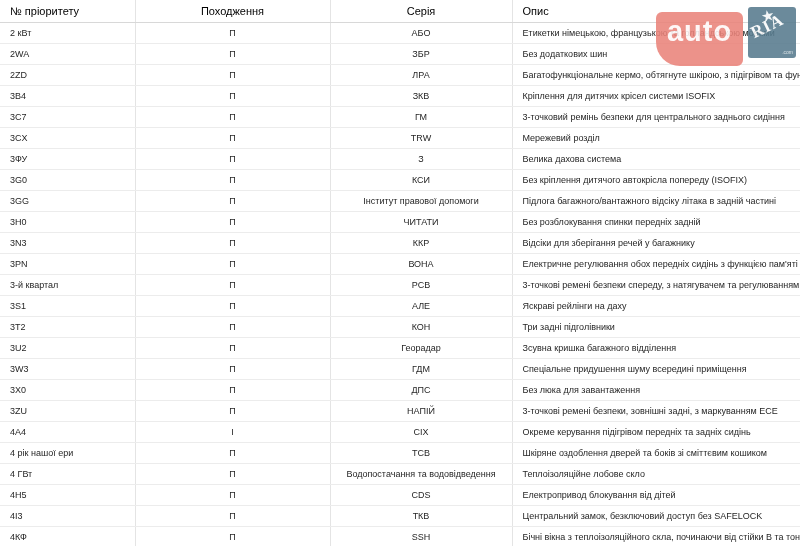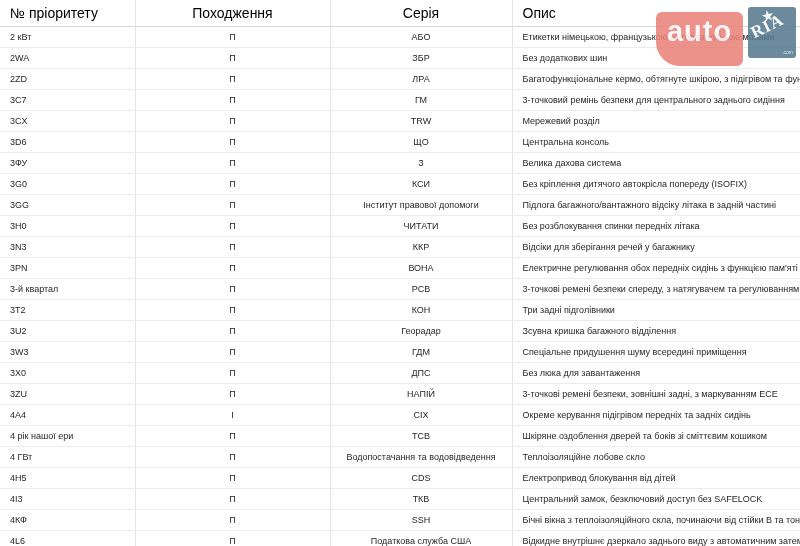--- a/index.html
+++ b/index.html
@@ -15,21 +15,21 @@
     width: 800px;
     border-collapse: collapse;
     table-layout: fixed;
   }
   col.c1 { width: 135px; }
   col.c2 { width: 195px; }
   col.c3 { width: 182px; }
   col.c4 { width: 288px; }
   th {
     height: 20px;
-    font-size: 14px;
+    font-size: 11px;
     font-weight: normal;
     color: #000;
     border-bottom: 1px solid #d8d8d8;
     white-space: nowrap;
     overflow: hidden;
   }
   td {
     height: 14.9px;
     font-size: 9px;
     color: #262626;
@@ -127,38 +127,38 @@
     <td>ЗБР</td>
     <td>Без додаткових шин</td>
   </tr>
       <tr>
     <td>2ZD</td>
     <td>П</td>
     <td>ЛРА</td>
     <td>Багатофункціональне кермо, обтягнуте шкірою, з підігрівом та функцією tiptronic</td>
   </tr>
       <tr>
+    <td>3B4</td>
+    <td>П</td>
+    <td>ЗКВ</td>
+    <td>Кріплення для дитячих крісел системи ISOFIX</td>
+  </tr>
+      <tr>
     <td>3C7</td>
     <td>П</td>
     <td>ГМ</td>
     <td>3-точковий ремінь безпеки для центрального заднього сидіння</td>
   </tr>
       <tr>
     <td>3CX</td>
     <td>П</td>
     <td>TRW</td>
     <td>Мережевий розділ</td>
   </tr>
       <tr>
-    <td>3D6</td>
-    <td>П</td>
-    <td>ЩО</td>
-    <td>Центральна консоль</td>
-  </tr>
-      <tr>
     <td>3ФУ</td>
     <td>П</td>
     <td>З</td>
     <td>Велика дахова система</td>
   </tr>
       <tr>
     <td>3G0</td>
     <td>П</td>
     <td>КСИ</td>
     <td>Без кріплення дитячого автокрісла попереду (ISOFIX)</td>
@@ -166,39 +166,45 @@
       <tr>
     <td>3GG</td>
     <td>П</td>
     <td>Інститут правової допомоги</td>
     <td>Підлога багажного/вантажного відсіку літака в задній частині</td>
   </tr>
       <tr>
     <td>3H0</td>
     <td>П</td>
     <td>ЧИТАТИ</td>
-    <td>Без розблокування спинки передніх літака</td>
+    <td>Без розблокування спинки передніх задній</td>
   </tr>
       <tr>
     <td>3N3</td>
     <td>П</td>
     <td>ККР</td>
     <td>Відсіки для зберігання речей у багажнику</td>
   </tr>
       <tr>
     <td>3PN</td>
     <td>П</td>
     <td>ВОНА</td>
     <td>Електричне регулювання обох передніх сидінь з функцією пам'яті</td>
   </tr>
       <tr>
     <td>3-й квартал</td>
     <td>П</td>
     <td>РСВ</td>
     <td>3-точкові ремені безпеки спереду, з натягувачем та регулюванням висоти</td>
+  </tr>
+      <tr>
+    <td>3S1</td>
+    <td>П</td>
+    <td>АЛЕ</td>
+    <td>Яскраві рейлінги на даху</td>
   </tr>
       <tr>
     <td>3T2</td>
     <td>П</td>
     <td>КОН</td>
     <td>Три задні підголівники</td>
   </tr>
       <tr>
     <td>3U2</td>
     <td>П</td>

